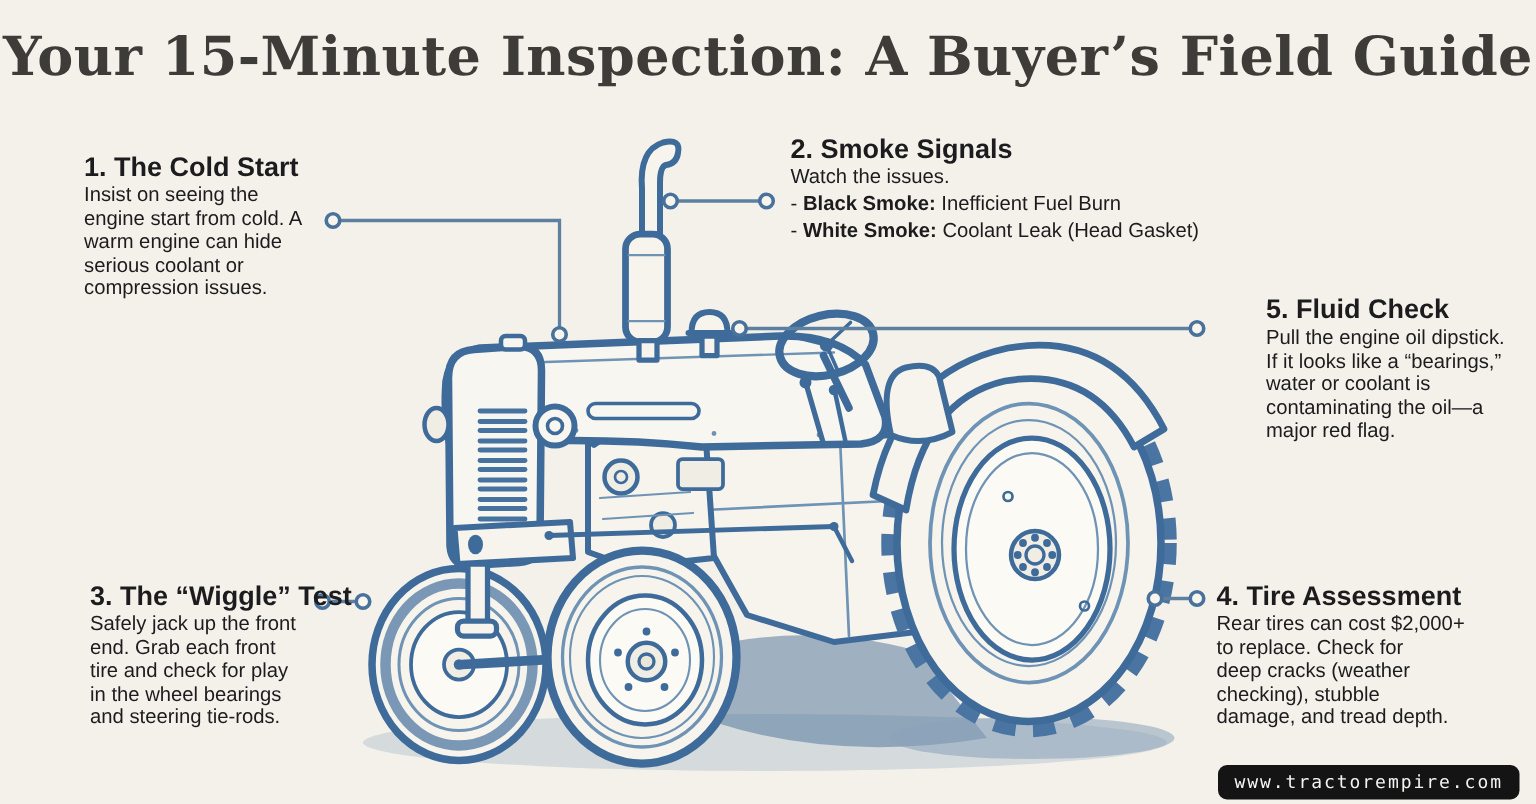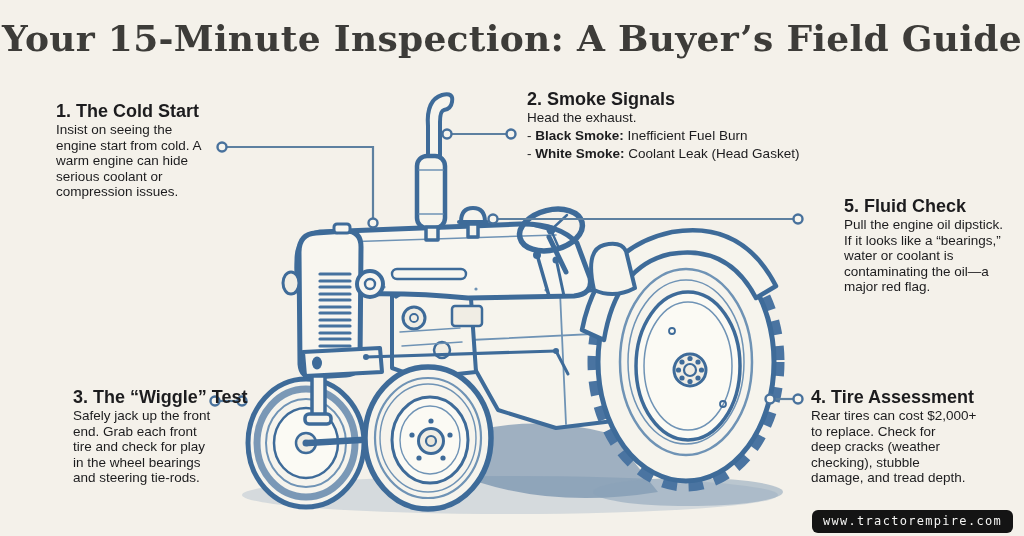--- a/index.html
+++ b/index.html
@@ -19,21 +19,21 @@
     font-weight:700; font-size:36px; letter-spacing:0.3px;
     color:#3d3c39;
   }
   svg.tractor { position:absolute; left:0; top:0; }
   .callout { position:absolute; font-size:13.5px; line-height:15.5px; color:#1c1c1e; }
   .callout .ct { font-weight:700; font-size:18px; line-height:17px; margin:0 0 2px 0; }
   .callout .cb { white-space:pre-line; }
   #c1 { left:56px;  top:103px; width:182px; }
   #c2 { left:527px; top:91px;  width:306px; }
   #c2 .row { margin-top:2.5px; }
-  #c3 { left:73px;  top:389px; width:182px; }
+  #c3 { left:60px;  top:389px; width:182px; }
   #c4 { left:811px; top:389px; width:208px; }
   #c5 { left:812px; top:198px; width:206px;margin-left:32px; }
   .watermark {
     position:absolute; top:510px; right:11px;
     background:#141414; color:#f4f4f2;
     font-family:"DejaVu Sans Mono", monospace;
     font-size:12px; letter-spacing:1.3px;
     padding:4px 11px 5px 11px; border-radius:6px;
   }
 </style>
@@ -230,21 +230,21 @@
     <div class="ct">1. The Cold Start</div>
     <div class="cb">Insist on seeing the
 engine start from cold. A
 warm engine can hide
 serious coolant or
 compression issues.</div>
   </div>
 
   <div class="callout" id="c2">
     <div class="ct">2. Smoke Signals</div>
-    <div>Head the exhaust.</div>
+    <div>Watch the issues.</div>
     <div class="row"><span>-</span> <b>Black Smoke:</b> <span>Inefficient Fuel Burn</span></div>
     <div class="row"><span>-</span> <b>White Smoke:</b> <span>Coolant Leak (Head Gasket)</span></div>
   </div>
 
   <div class="callout" id="c3">
     <div class="ct">3. The “Wiggle” Test</div>
     <div class="cb">Safely jack up the front
 end. Grab each front
 tire and check for play
 in the wheel bearings

